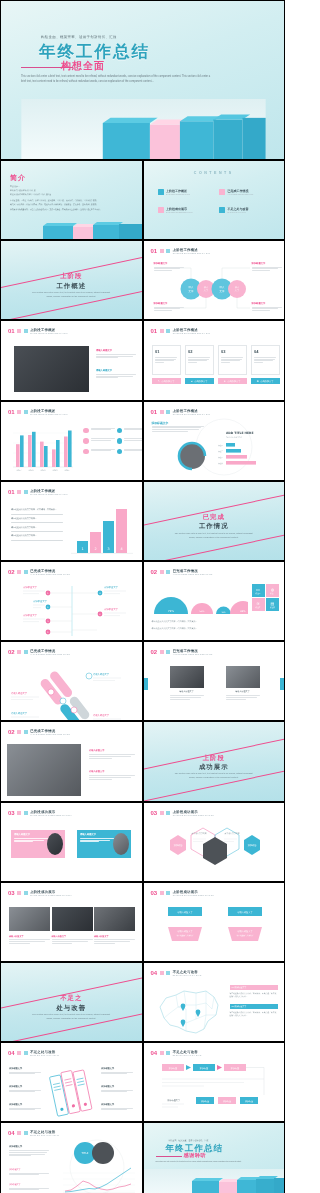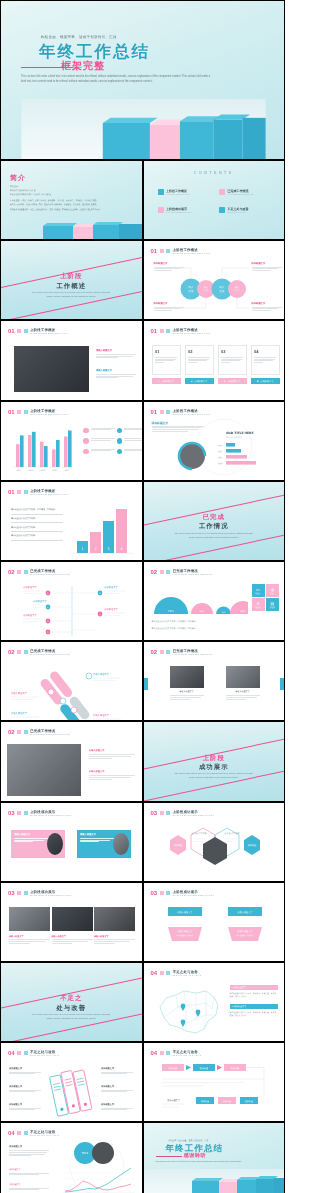--- a/index.html
+++ b/index.html
@@ -55,21 +55,21 @@
 </head>
 <body>
 
 <div class="deck">
 
   <div class="row">
     <div class="slide full mint">
       <div class="t-kicker">构想全面、框架完整、适用于创新创优、汇报</div>
       <div class="t-main">年终工作总结</div>
       <div class="t-rule"></div>
-      <div class="t-sub">框架完整</div>
+      <div class="t-sub">构想全面</div>
       <div class="t-para">This section click enter a brief text, text content need to be refined, without redundant words, concise explanation of the component content.   This section click enter a brief text, text content need to be refined, without redundant words, concise explanation of the component content...</div>
 
       <svg class="cubes" width="285" height="70" viewBox="0 0 285 70">
         <defs>
           <linearGradient id="gfloor" x1="0" y1="0" x2="0" y2="1">
             <stop offset="0" stop-color="#dff0f2"></stop>
               <stop offset="1" stop-color="#f4fbfc"></stop>
           </linearGradient>
         </defs>
         <rect x="0" y="0" width="285" height="70" fill="url(#gfloor)"></rect>

